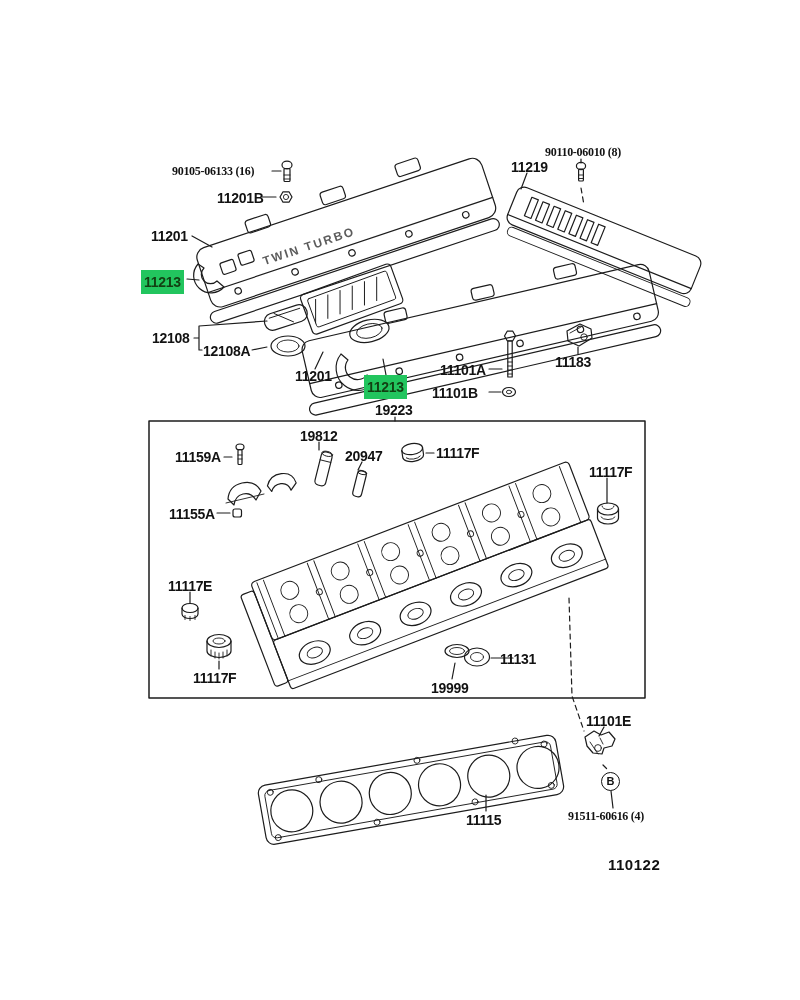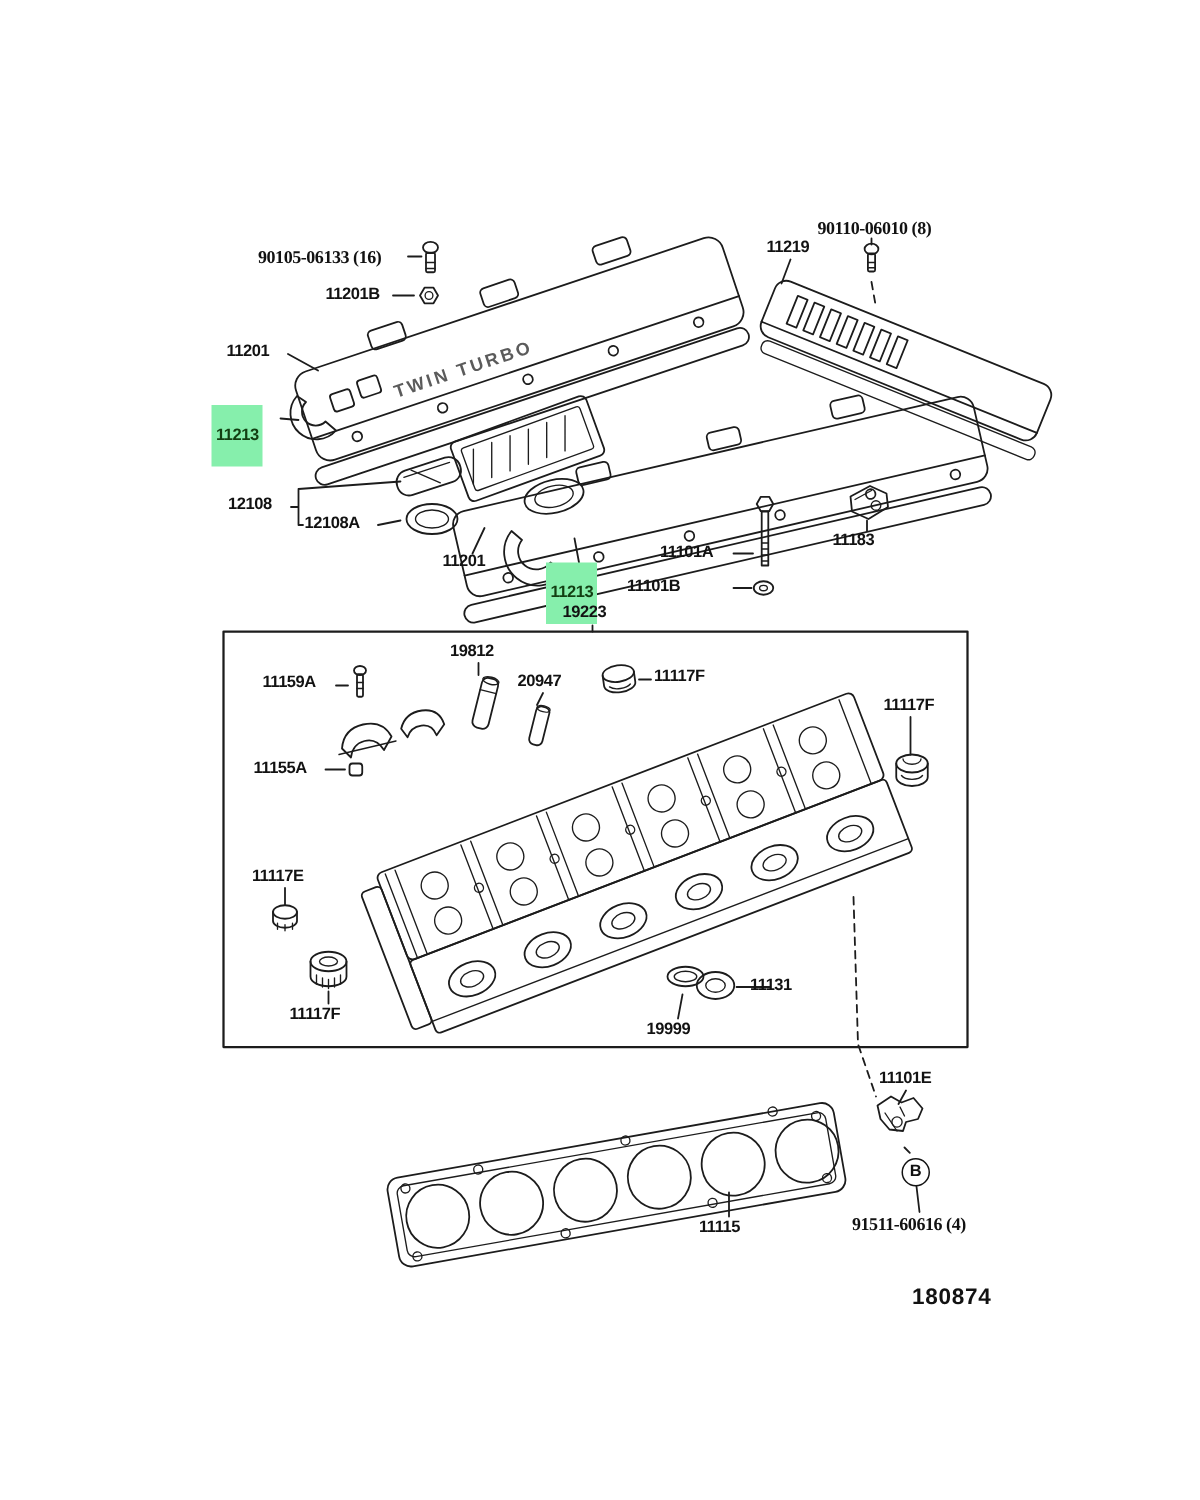--- a/index.html
+++ b/index.html
@@ -6,25 +6,25 @@
   .stage{
     position:relative;width:800px;height:1000px;background:#ffffff;
     font-family:"Liberation Sans",sans-serif;overflow:hidden;
   }
   svg{position:absolute;left:0;top:0;}
   .ln{stroke:#1c1c1c;fill:none;stroke-width:1.2;stroke-linecap:round;stroke-linejoin:round;}
   .thin{stroke-width:0.9;}
   .bold{stroke-width:1.5;}
   .dash{stroke-dasharray:5 4;}
   .lbl{
-    position:absolute;font-size:11px;font-weight:700;color:#121212;
+    position:absolute;font-size:14px;font-weight:700;color:#121212;
     letter-spacing:-0.3px;white-space:nowrap;line-height:1;z-index:2;
   }
   .lbl.sm{font-size:12px;font-family:Liberation Serif, serif;}
-  .lbl.hl{background:#86efac;color:#123f12;padding:15px 3px;}
+  .lbl.hl{background:#22c55e;color:#123f12;padding:5px 3px;}
   .lbl.circ{
     width:17px;height:17px;border:1.6px solid #121212;border-radius:50%;
     text-align:center;line-height:17px;font-size:11px;letter-spacing:0;
   }
   .lbl.fig{font-size:15px;letter-spacing:0.5px;}
 </style>
 </head>
 <body>
 
 <div class="stage">
@@ -274,32 +274,32 @@
 <div class="lbl" style="left:217px;top:191px">11201B</div>
 <div class="lbl" style="left:151px;top:229px">11201</div>
 <div class="lbl hl" style="left:141px;top:270px">11213</div>
 <div class="lbl" style="left:511px;top:160px">11219</div>
 <div class="lbl sm" style="left:545px;top:146px">90110-06010 (8)</div>
 <div class="lbl" style="left:152px;top:331px">12108</div>
 <div class="lbl" style="left:203px;top:344px">12108A</div>
 <div class="lbl" style="left:295px;top:369px">11201</div>
 <div class="lbl hl" style="left:364px;top:375px">11213</div>
 <div class="lbl" style="left:440px;top:363px">11101A</div>
-<div class="lbl" style="left:418px;top:386px">11101B</div>
+<div class="lbl" style="left:432px;top:386px">11101B</div>
 <div class="lbl" style="left:555px;top:355px">11183</div>
 <div class="lbl" style="left:375px;top:403px">19223</div>
 <div class="lbl" style="left:175px;top:450px">11159A</div>
 <div class="lbl" style="left:300px;top:429px">19812</div>
 <div class="lbl" style="left:345px;top:449px">20947</div>
 <div class="lbl" style="left:436px;top:446px">11117F</div>
 <div class="lbl" style="left:589px;top:465px">11117F</div>
 <div class="lbl" style="left:169px;top:507px">11155A</div>
 <div class="lbl" style="left:168px;top:579px">11117E</div>
 <div class="lbl" style="left:193px;top:671px">11117F</div>
 <div class="lbl" style="left:500px;top:652px">11131</div>
 <div class="lbl" style="left:431px;top:681px">19999</div>
 <div class="lbl" style="left:586px;top:714px">11101E</div>
 <div class="lbl circ" style="left:601px;top:772px">B</div>
 <div class="lbl sm" style="left:568px;top:810px">91511-60616 (4)</div>
 <div class="lbl" style="left:466px;top:813px">11115</div>
-<div class="lbl fig" style="left:608px;top:857px">180874</div>
+<div class="lbl fig" style="left:608px;top:857px">110122</div>
 
 </div>
 
 </body></html>

